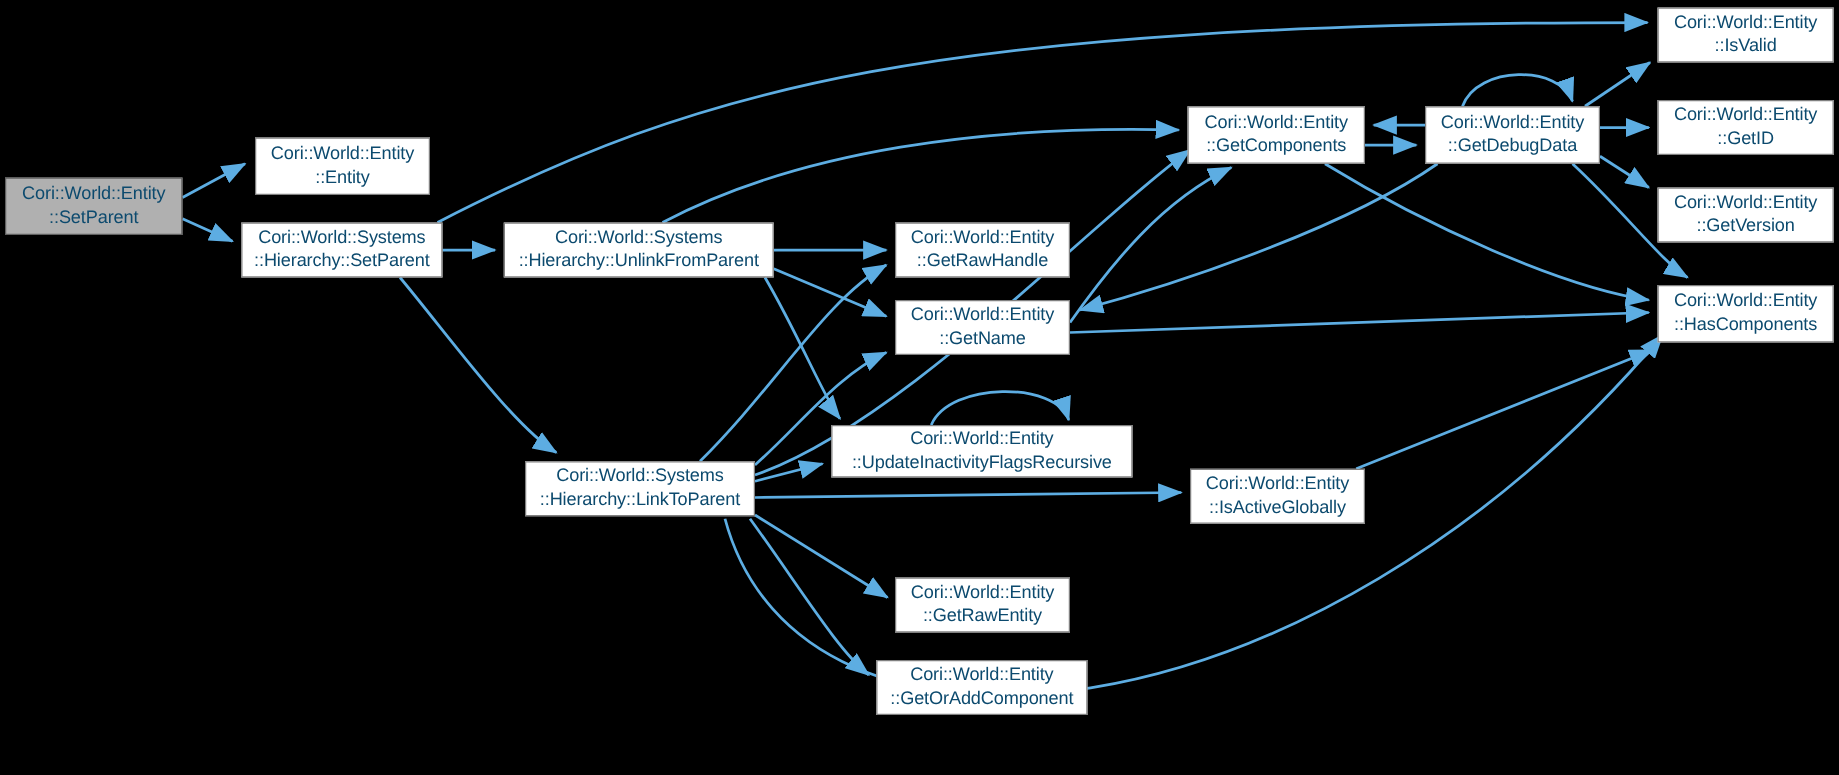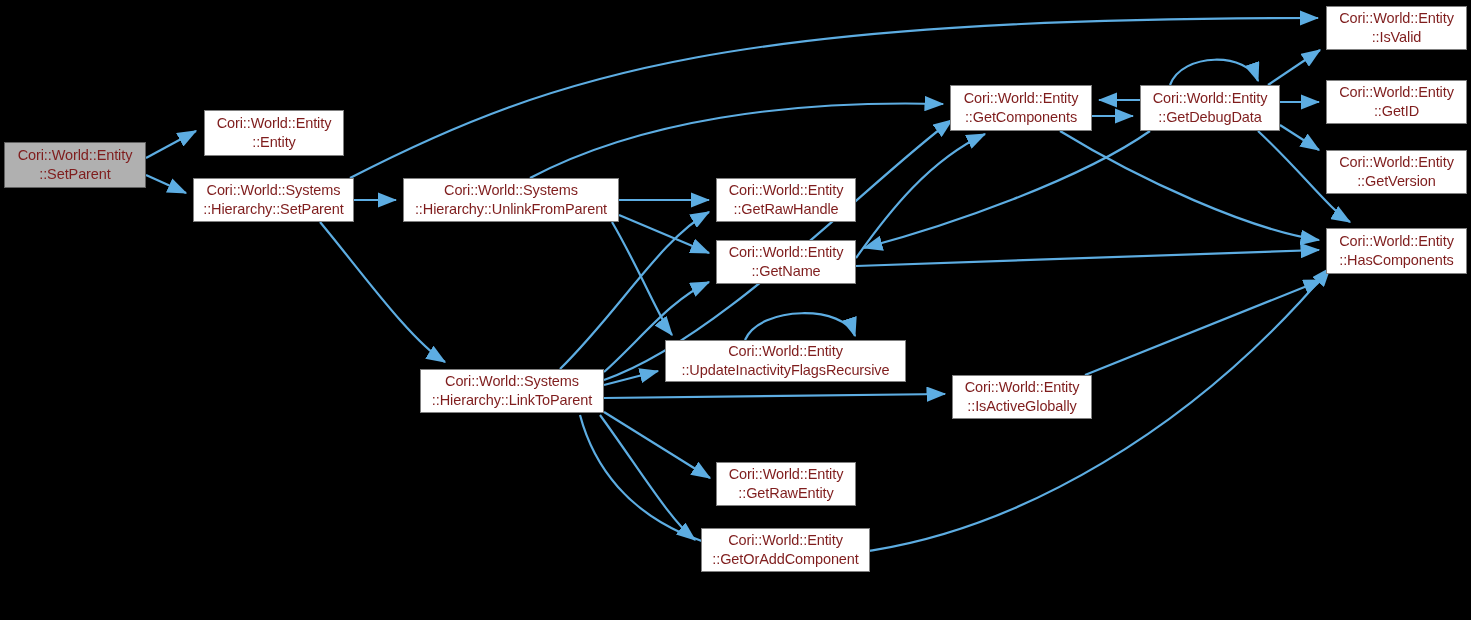--- a/index.html
+++ b/index.html
@@ -1,20 +1,20 @@
 <!DOCTYPE html>
 <html><head>
 <meta charset="utf-8">
 <style>
   html,body{margin:0;padding:0;background:#000;}
   #stage{position:relative;width:1471px;height:620px;background:#000;overflow:hidden;
          font-family:"Liberation Sans","DejaVu Sans",sans-serif;}
   svg.edges{position:absolute;left:0;top:0;width:1471px;height:620px;}
   .node{position:absolute;box-sizing:border-box;border:1px solid #808080;
-        background:#fff;color:#7f1d1d;display:flex;align-items:center;justify-content:center;
+        background:#fff;color:#0c4a6e;display:flex;align-items:center;justify-content:center;
         text-align:center;font-size:14.5px;line-height:1.32;letter-spacing:-0.1px;}
   .node.highlight{background:#b0b0b0;border-color:#606060;}
   .node span{display:block;padding:0 4px;white-space:pre-line;}
 </style>
 </head>
 <body>
 
 <div id="stage">
   <svg class="edges" viewBox="0 0 1471 620" xmlns="http://www.w3.org/2000/svg">
     <defs>

